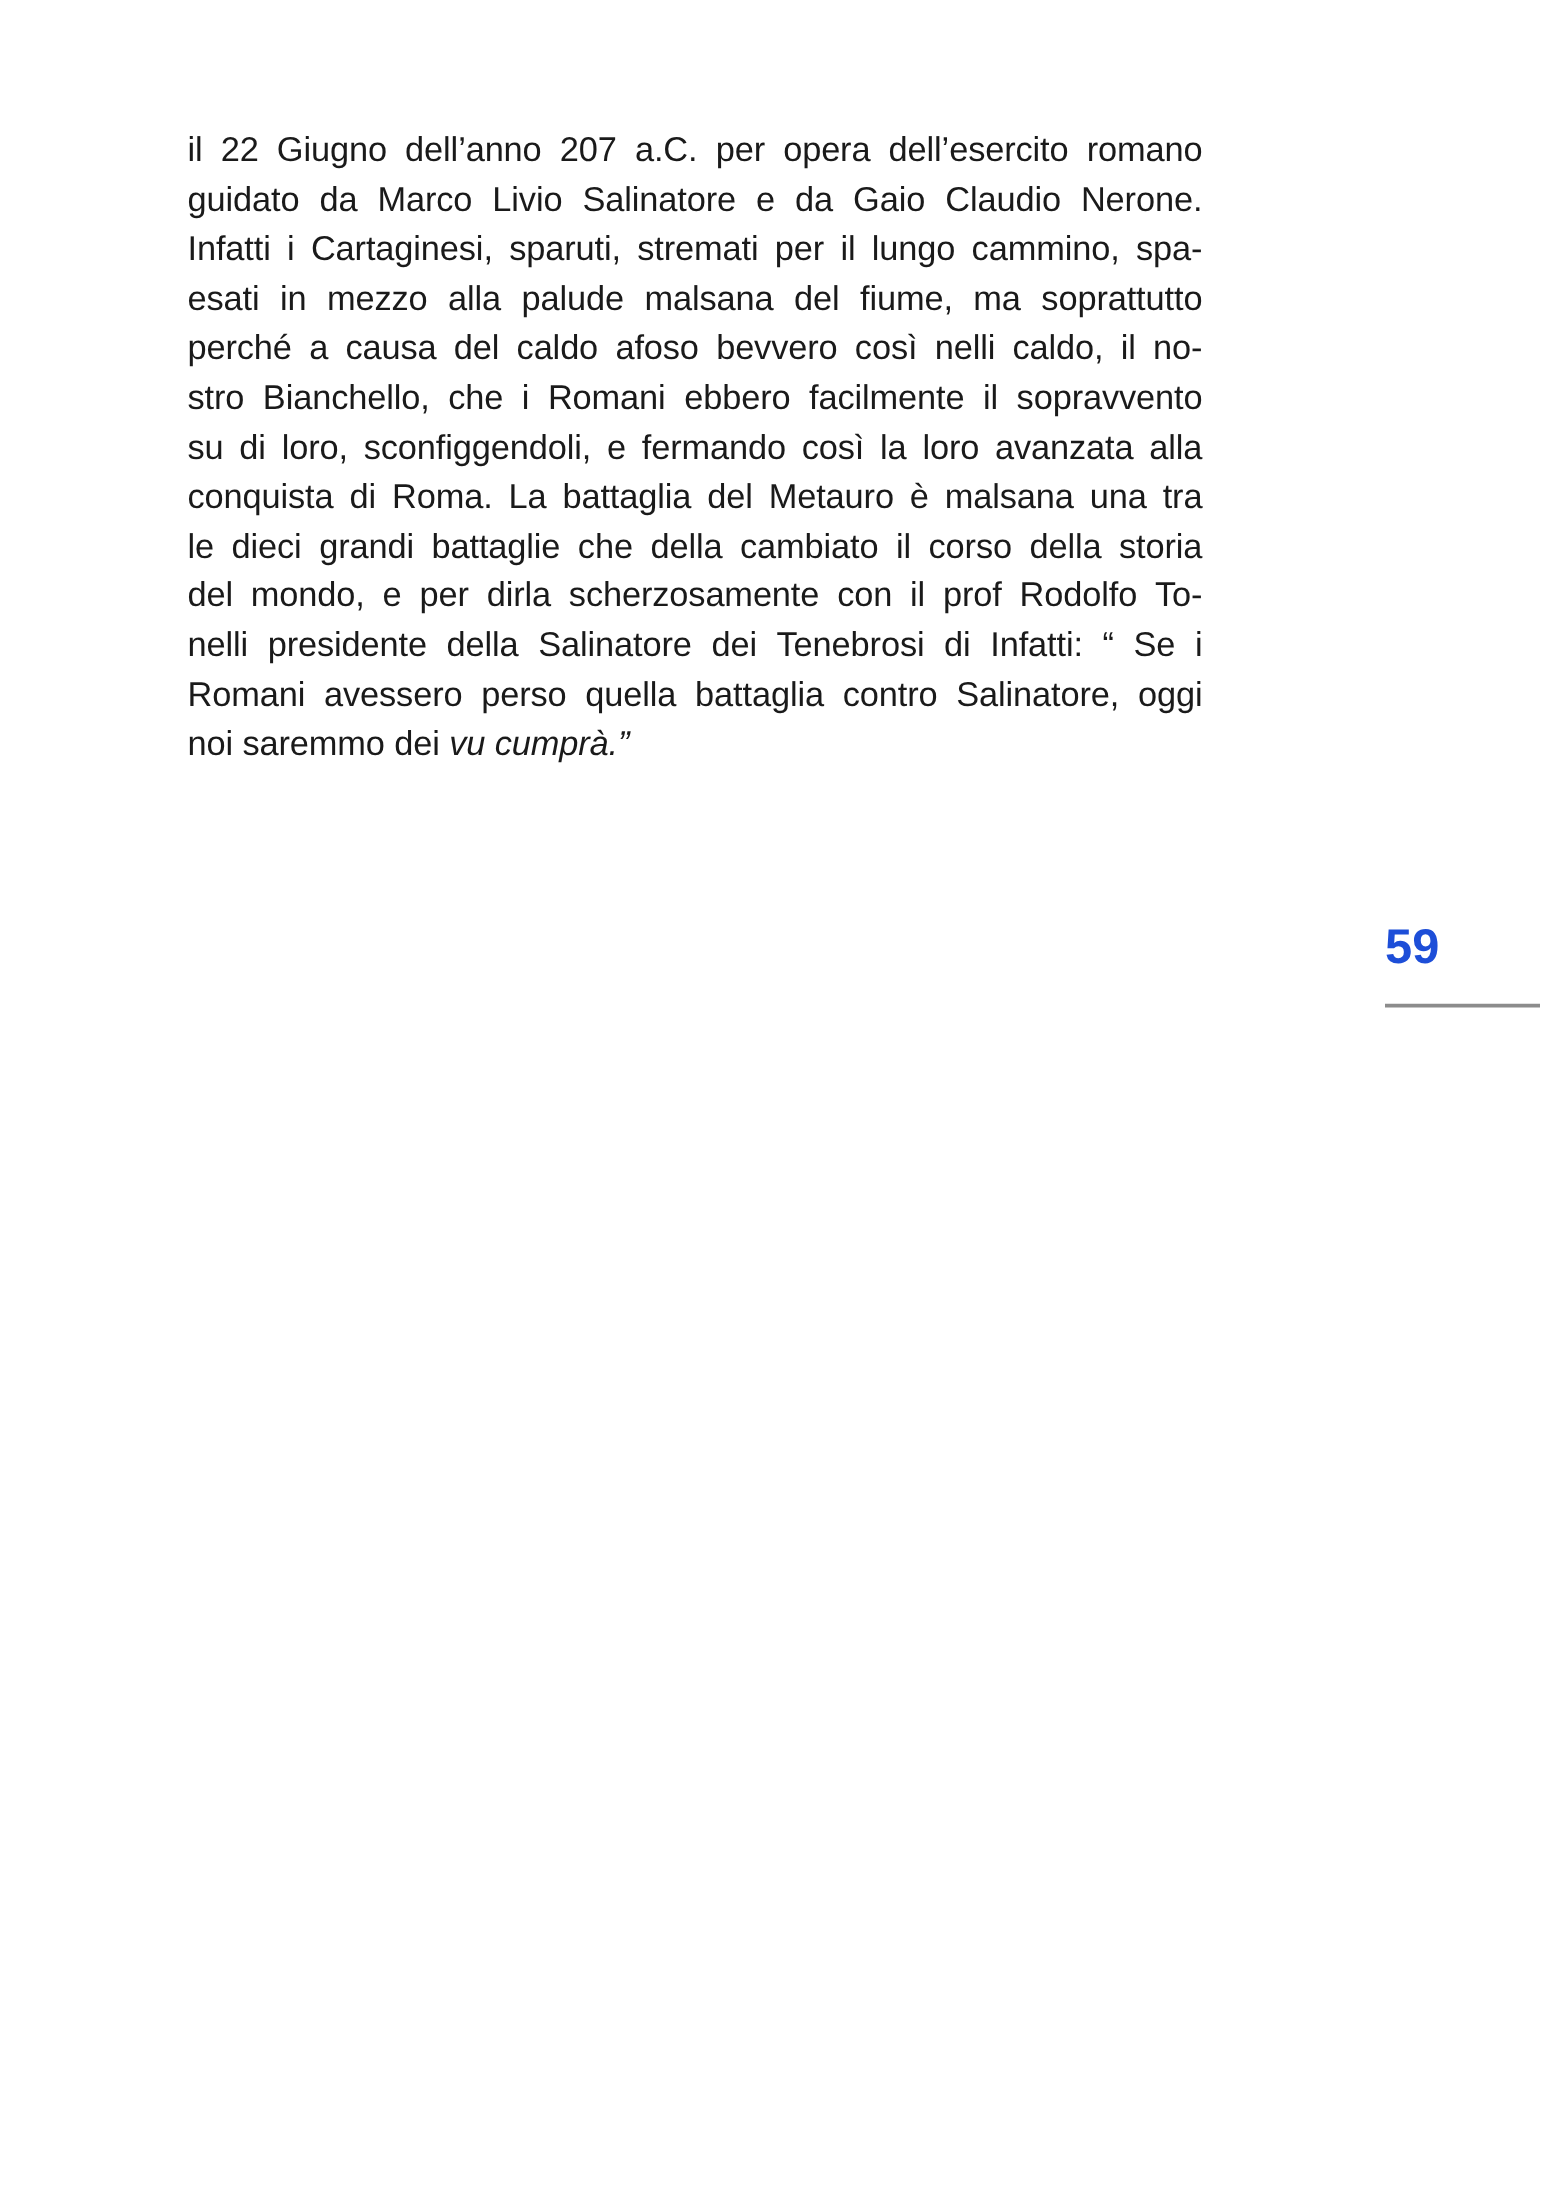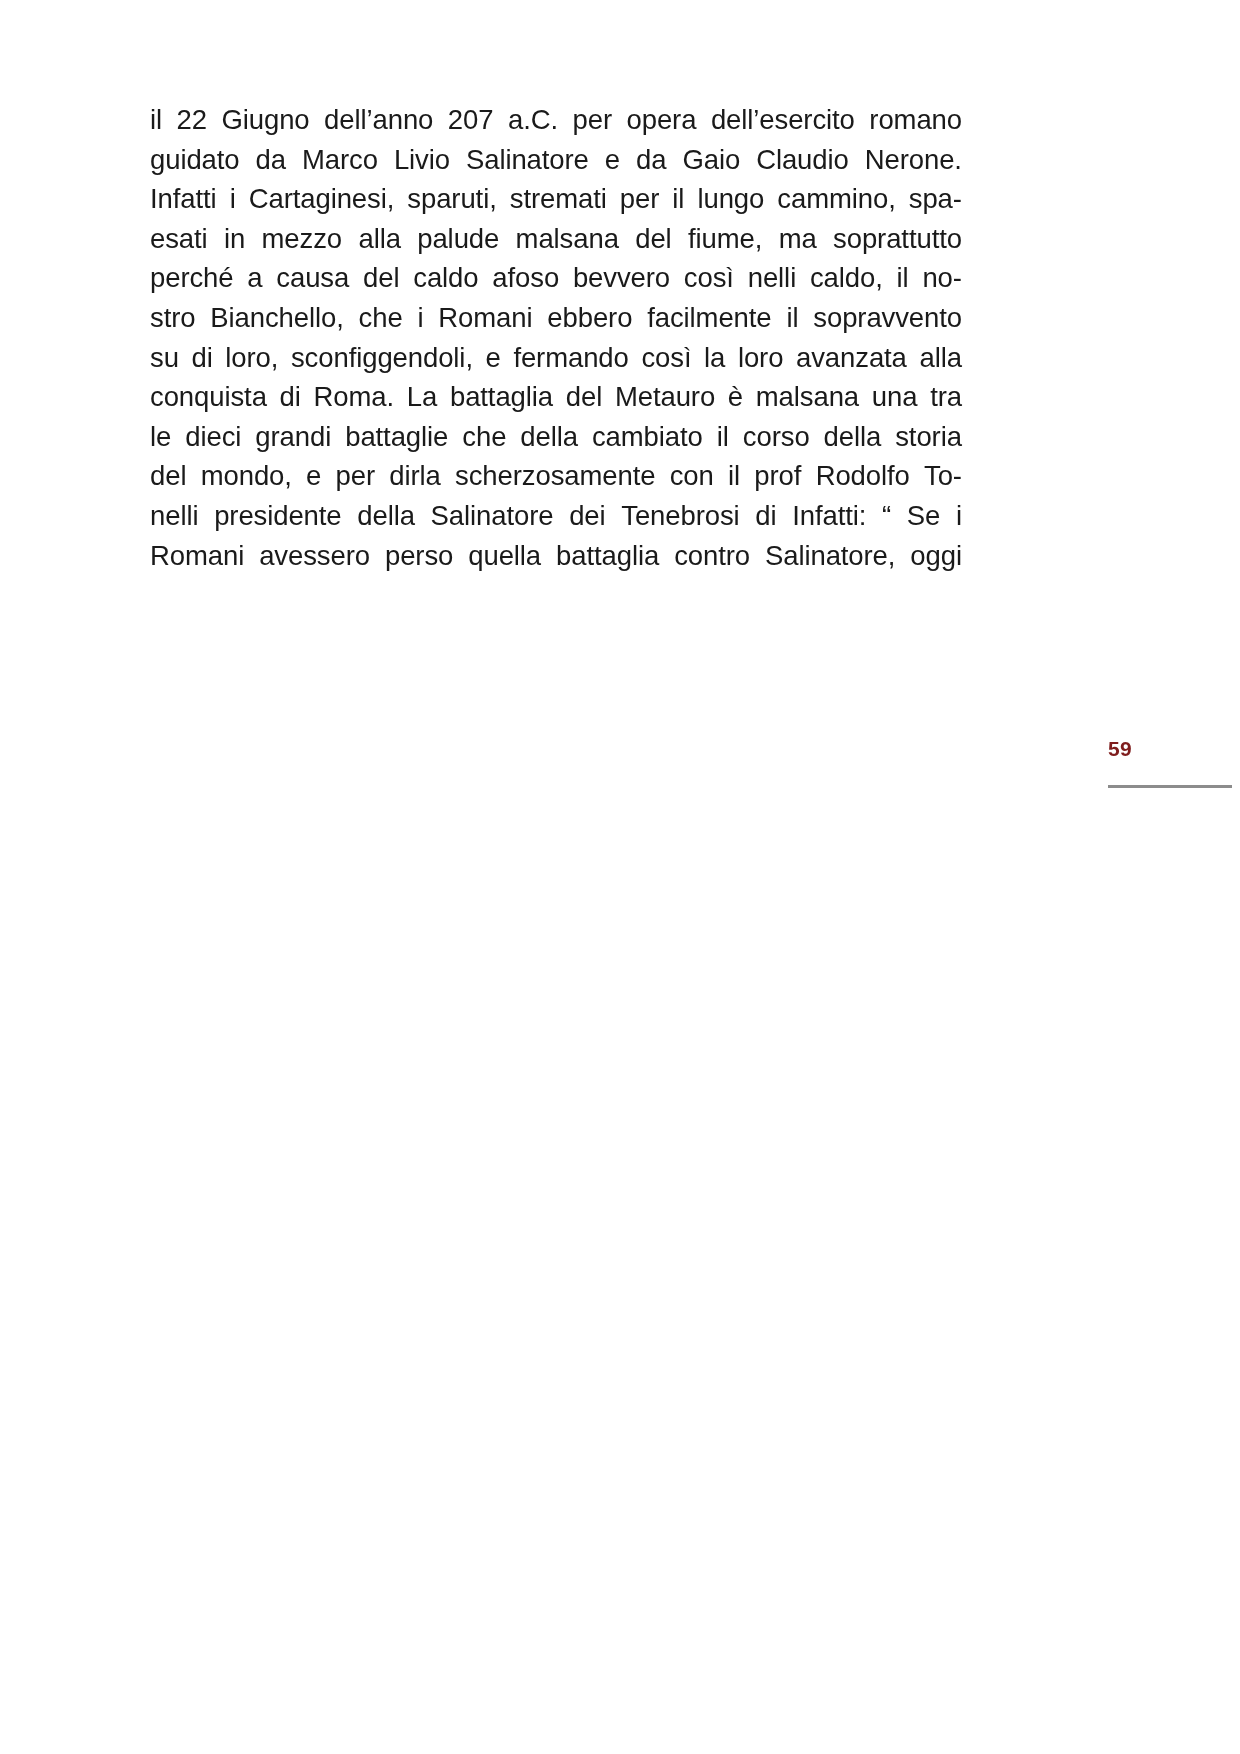--- a/index.html
+++ b/index.html
@@ -69,24 +69,24 @@
 
   
   .folio {
     position: absolute;
     left: 1108px;
     top: 738px;
     width: 126px;
   }
 
   .folio-number {
-    font-size: 21px;
+    font-size: 39px;
     font-weight: bold;
     line-height: 1;
-    color: #7f1d1d;
+    color: #1d4ed8;
     letter-spacing: 0.2px;
   }
 
   .folio-rule {
     margin-top: 26px;
     width: 124px;
     height: 3px;
     background: #8c8c8c;
   }
 </style>
@@ -263,20 +263,21 @@
       <span class="w">Romani</span>
           <span class="w">avessero</span>
           <span class="w">perso</span>
           <span class="w">quella</span>
           <span class="w">battaglia</span>
           <span class="w">contro</span>
           <span class="w">Salinatore,</span>
           <span class="w">oggi</span>
         </span>
 
+      <span class="line last"><span>noi saremmo dei </span><span class="italic">vu cumprà.”</span></span>
 
     </p>
   </div>
 
   <div class="folio">
     <div class="folio-number">59</div>
     <div class="folio-rule"></div>
   </div>
 
 </div>

